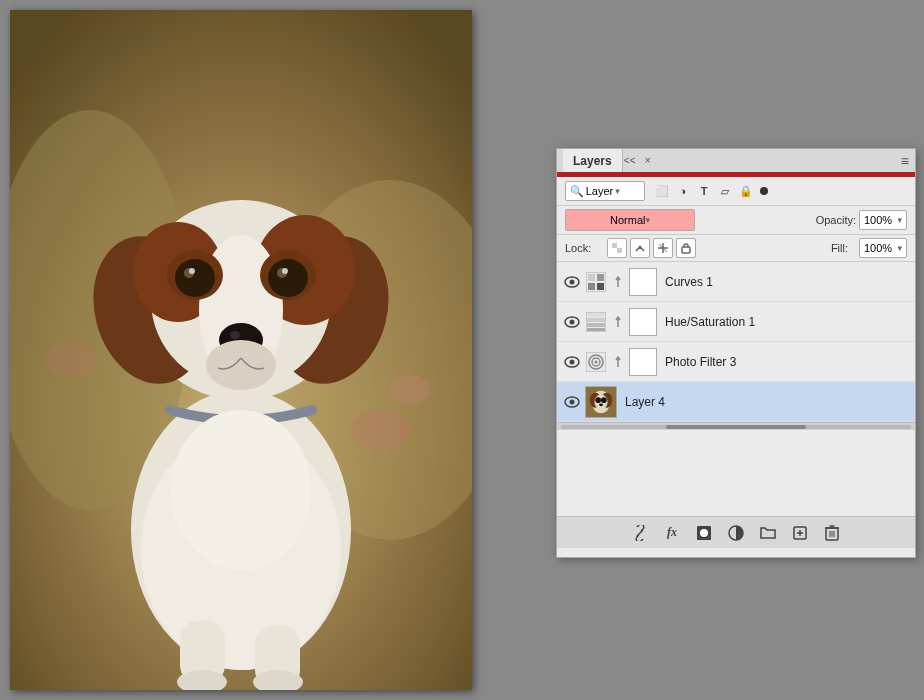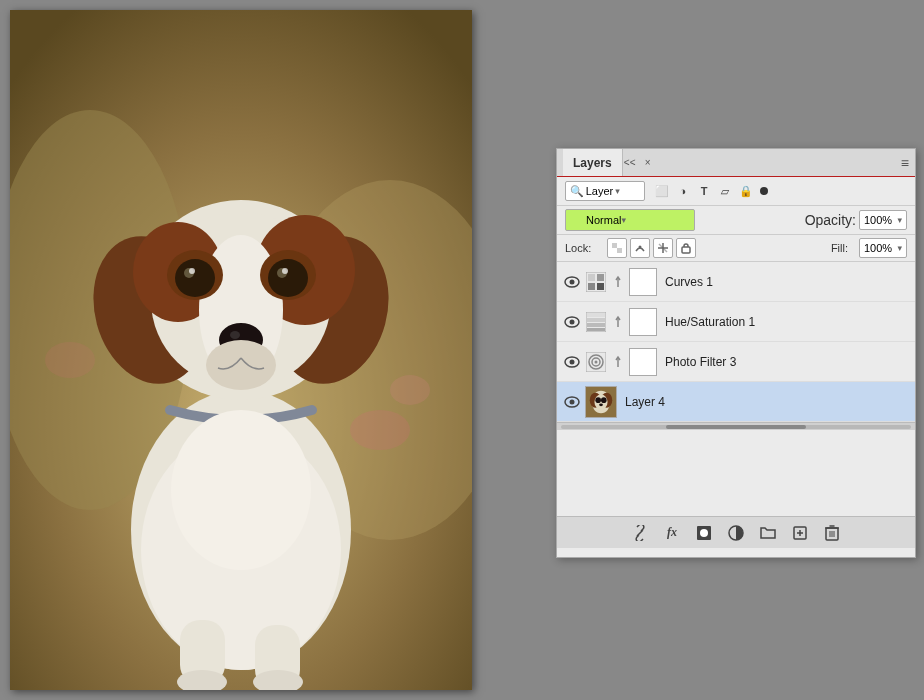--- a/index.html
+++ b/index.html
@@ -57,21 +57,21 @@
       height: 410px;
       background-color: #ebebeb;
       border: 1px solid #aaaaaa;
       box-shadow: 2px 2px 8px rgba(0,0,0,0.3);
     }
 
     
     #panel-titlebar {
       height: 28px;
       background-color: #d8d8d8;
-      border-bottom: 1px solid #b91c1c;
+      border-bottom: 5px solid #b91c1c;
       display: flex;
       align-items: center;
       justify-content: space-between;
       padding: 0 6px;
     }
 
     #panel-tabs {
       display: flex;
       align-items: center;
       height: 100%;
@@ -173,40 +173,40 @@
       align-items: center;
       padding: 3px 8px;
       gap: 6px;
       border-bottom: 1px solid #cccccc;
       background-color: #ebebeb;
     }
 
     .blend-dropdown {
       display: flex;
       align-items: center;
-      background: #bef264;
+      background: #fca5a5;
       border: 1px solid #aaaaaa;
       border-radius: 2px;
       padding: 2px 20px;
       height: 22px;
       min-width: 130px;
       cursor: pointer;
       font-size: 11px;
-      justify-content: flex-start;
+      justify-content: center;
     }
 
     .opacity-group {
       display: flex;
       align-items: center;
       gap: 3px;
       margin-left: auto;
     }
 
     .opacity-label {
-      font-size: 14px;
+      font-size: 11px;
       color: #333;
     }
 
     .opacity-input {
       display: flex;
       align-items: center;
       background: white;
       border: 1px solid #aaaaaa;
       border-radius: 2px;
       padding: 1px 4px;

